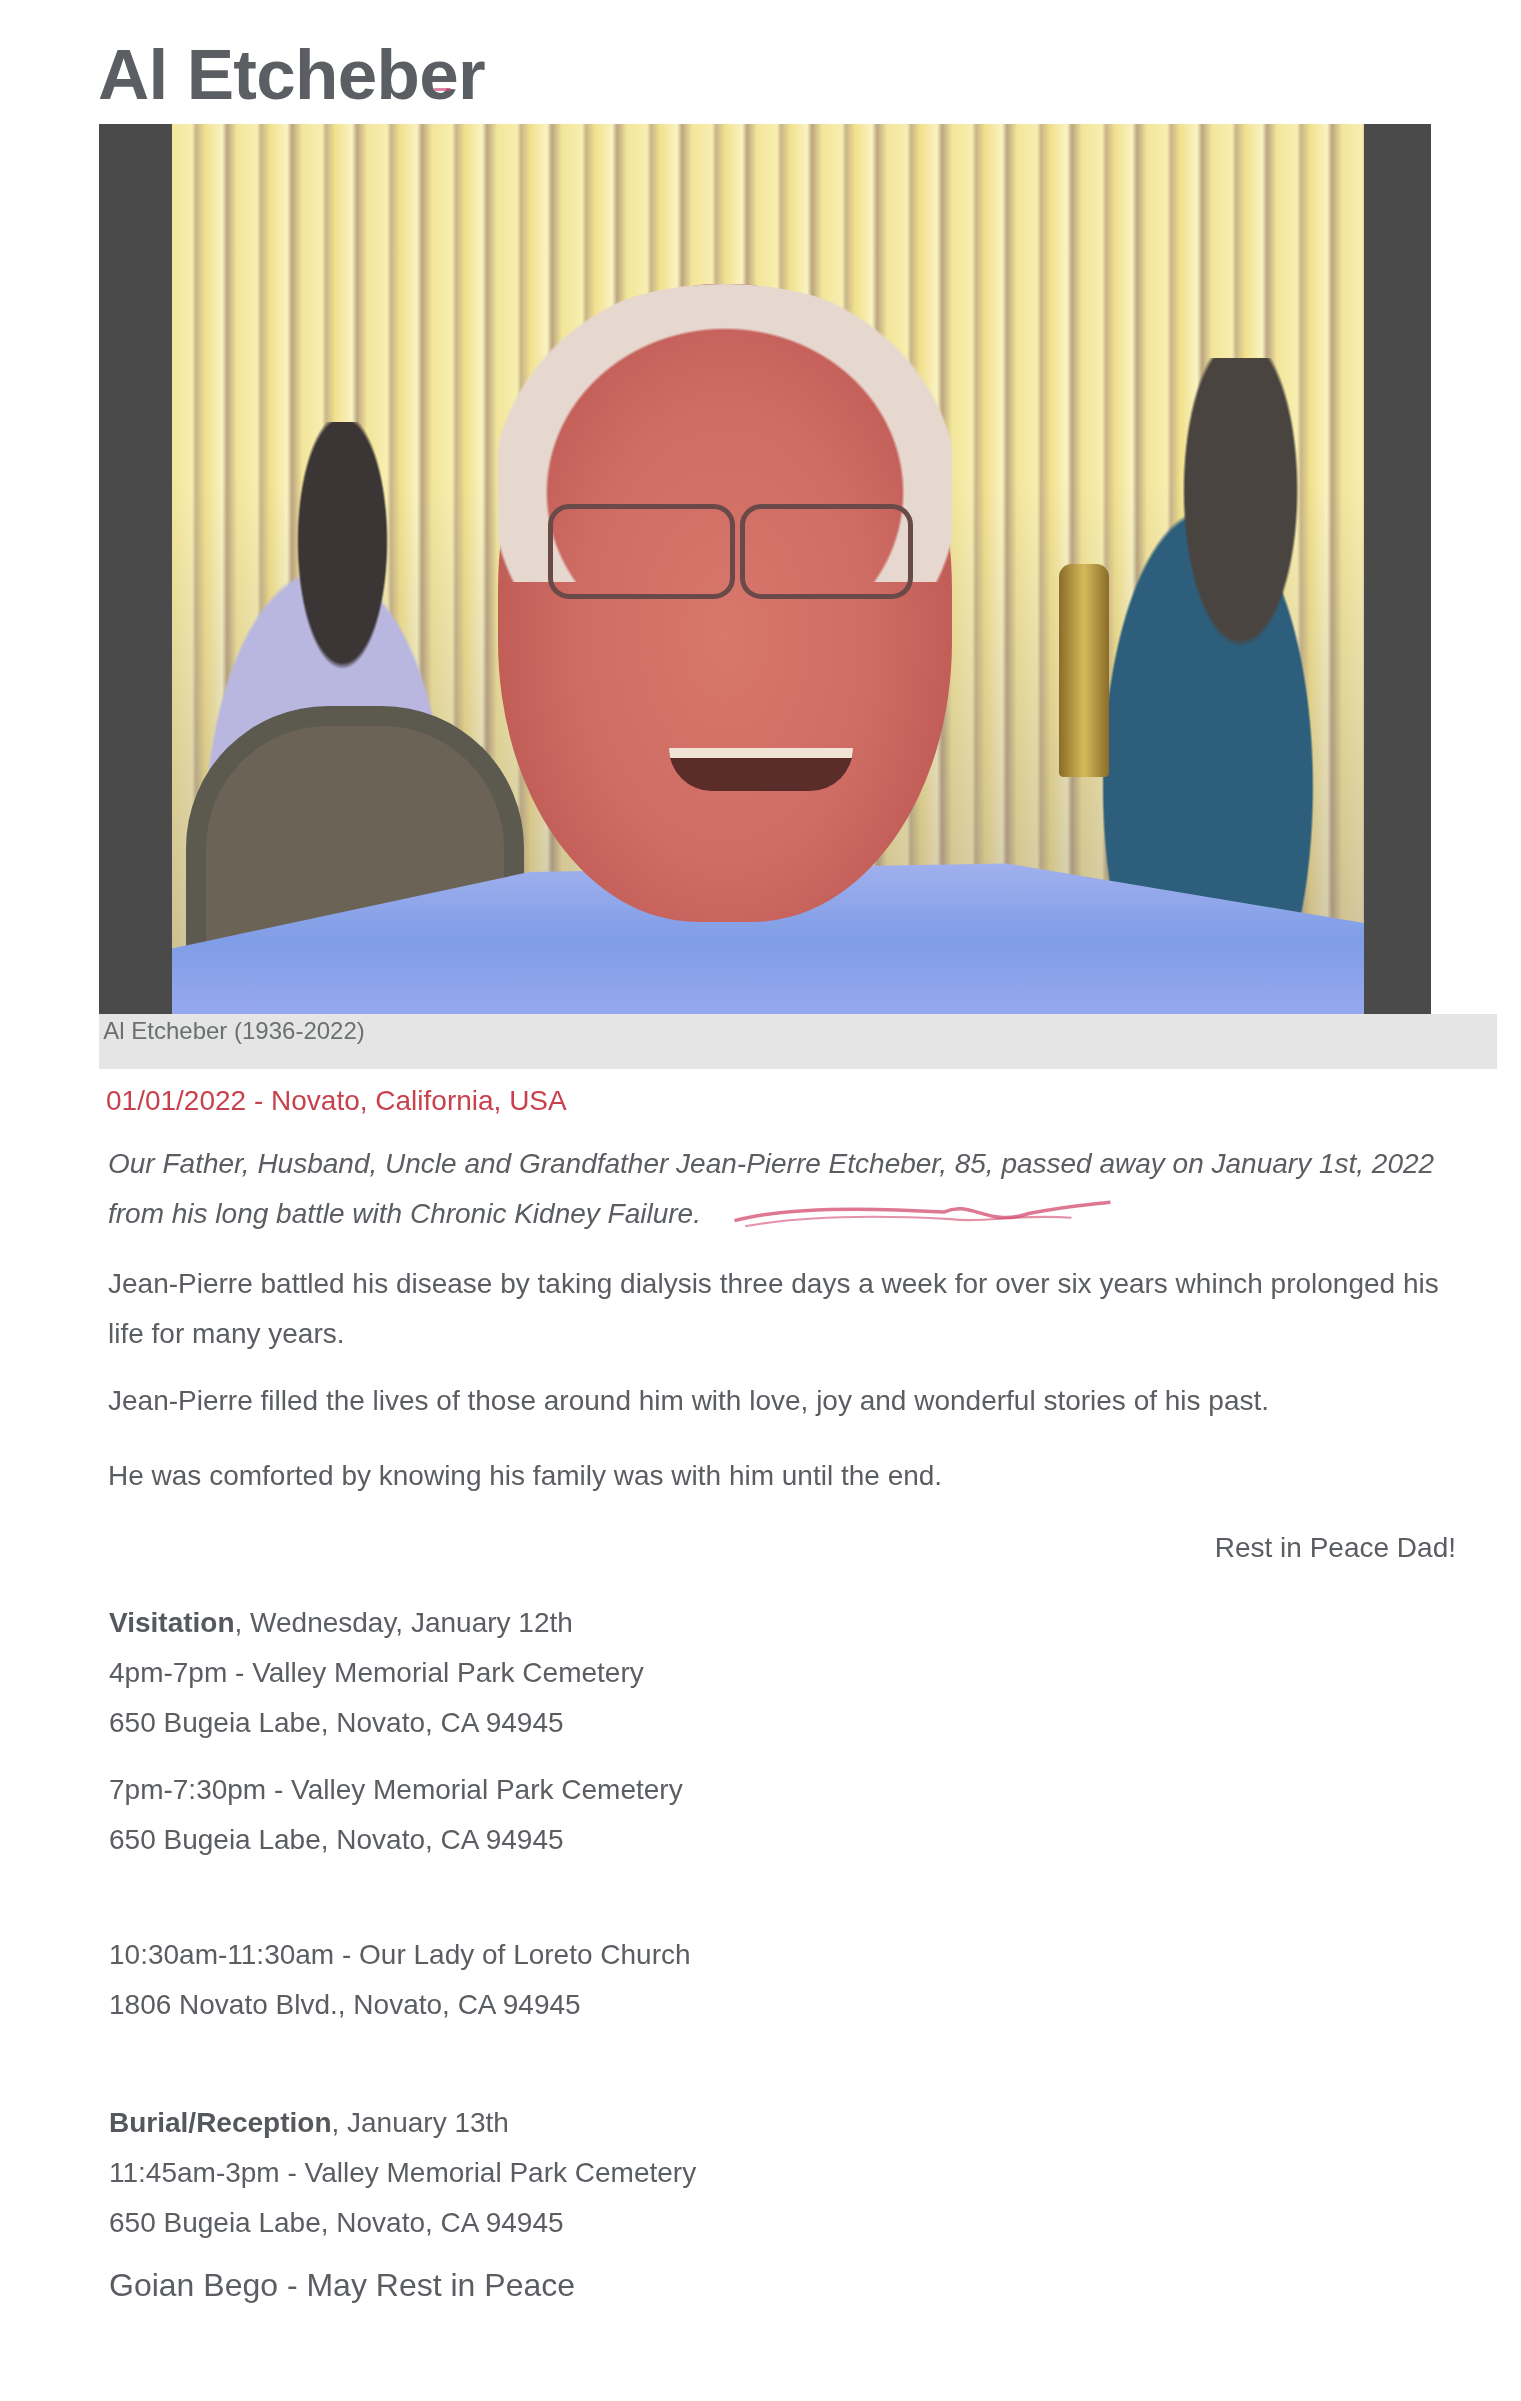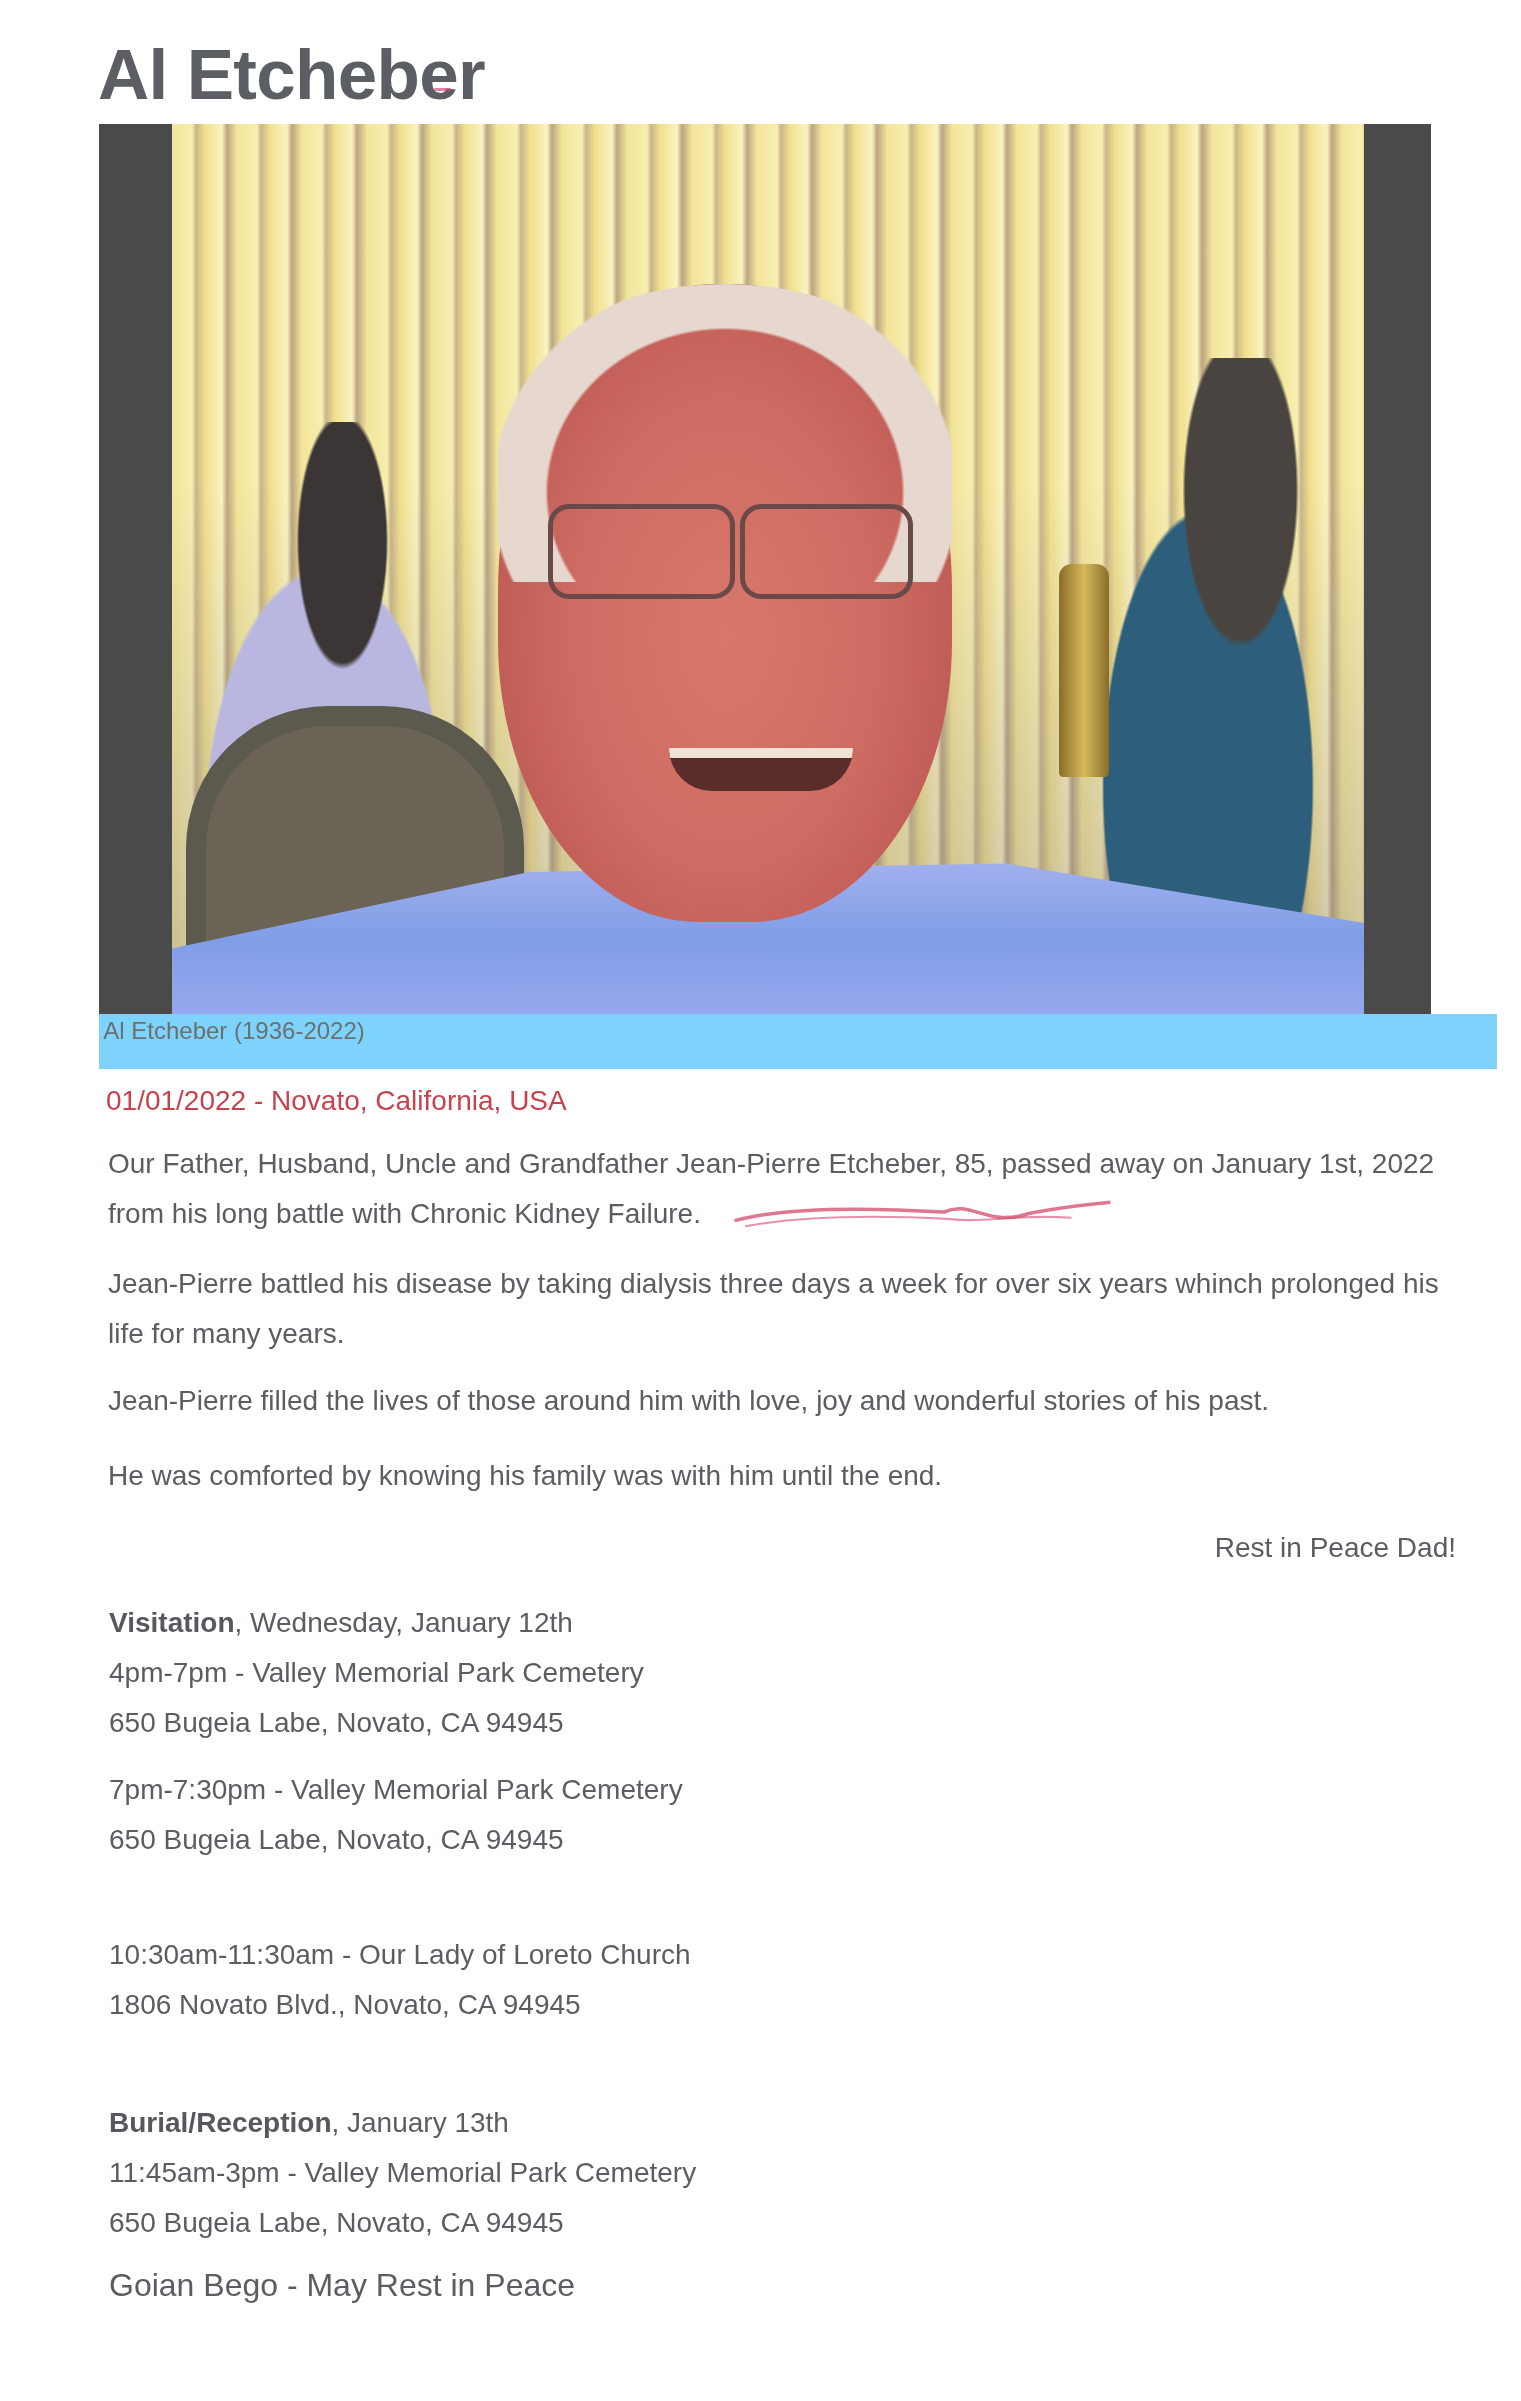--- a/index.html
+++ b/index.html
@@ -72,30 +72,30 @@
     position: absolute; left: 497px; top: 624px; width: 184px; height: 33px;
     border-radius: 0 0 85px 85px; background: #5a2c2a; border-top: 10px solid #efe3d6;
   }
   .shirt {
     position: absolute; left: 0; top: 731px; width: 1192px; height: 170px;
     background: linear-gradient(180deg, #a4b2ee 0%, #7f9de6 50%, #9aaaf0 100%);
     clip-path: polygon(0 55%, 30% 10%, 70% 5%, 100% 40%, 100% 100%, 0 100%);
   }
   .caption-bar {
     position: absolute; left: 99px; top: 1014px; width: 1398px; height: 55px;
-    background: #7dd3fc;
+    background: #e5e5e5;
   }
   .caption {
     position: absolute; left: 4.3px; top: 2.8px; font-size: 24px; color: #6b7070;
   }
   .dateline {
     position: absolute; left: 106px; top: 1085px; font-size: 28px; color: #c8424e; text-align: right;
   }
   .body-text { position: absolute; left: 108px; width: 1348px; font-size: 28px; line-height: 50px; color: #5a5d61; }
-  .p1 { top: 1139px; }
+  .p1 { top: 1139px; font-style: italic; }
   .p2 { top: 1259px; }
   .p3 { top: 1376px; }
   .p4 { top: 1451px; }
   .p5 { top: 1523px; text-align: right; }
   .event { position: absolute; left: 109px; font-size: 28px; line-height: 50px; color: #5a5d61; }
   .event b { font-weight: bold; color: #55585c; }
   .ev1 { top: 1598px; } .ev2 { top: 1765px; } .ev3 { top: 1930px; } .ev4 { top: 2098px; }
   .closing { position: absolute; left: 109px; top: 2267px; font-size: 32px; color: #5a5d61; }
   .squiggle { position: absolute; left: 731px; top: 1192px; width: 383px; height: 43px; }
 </style>

